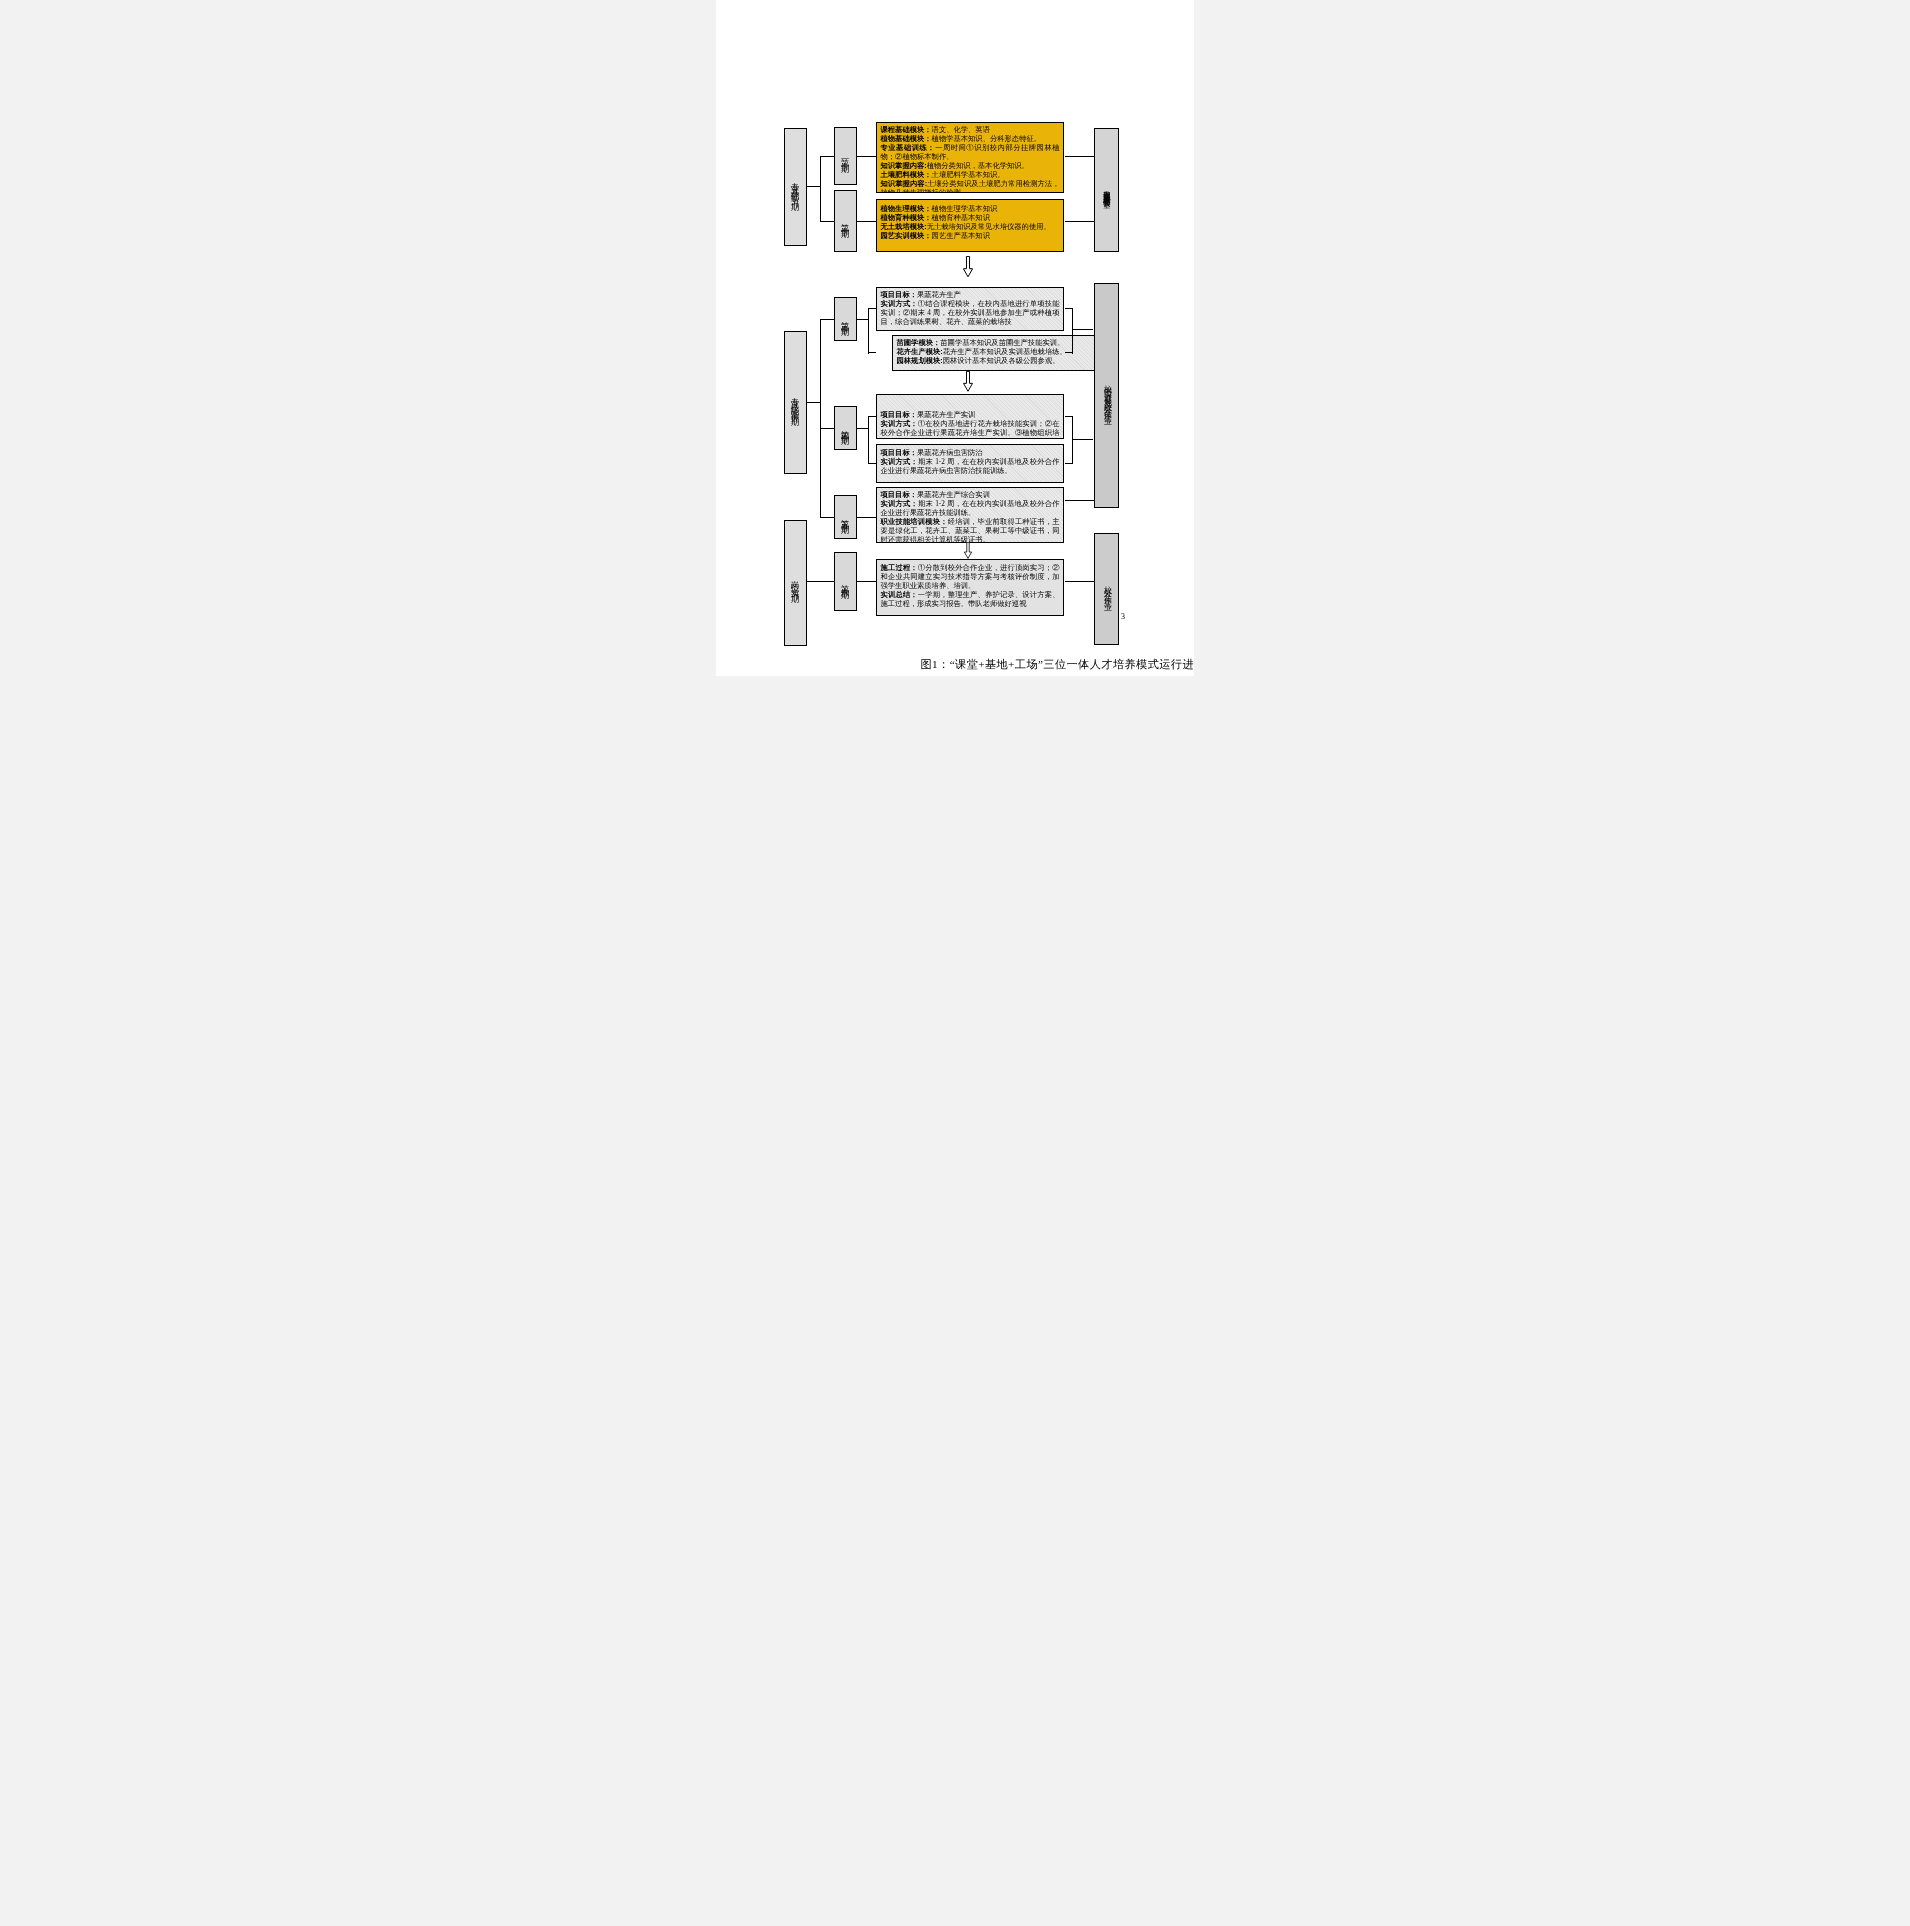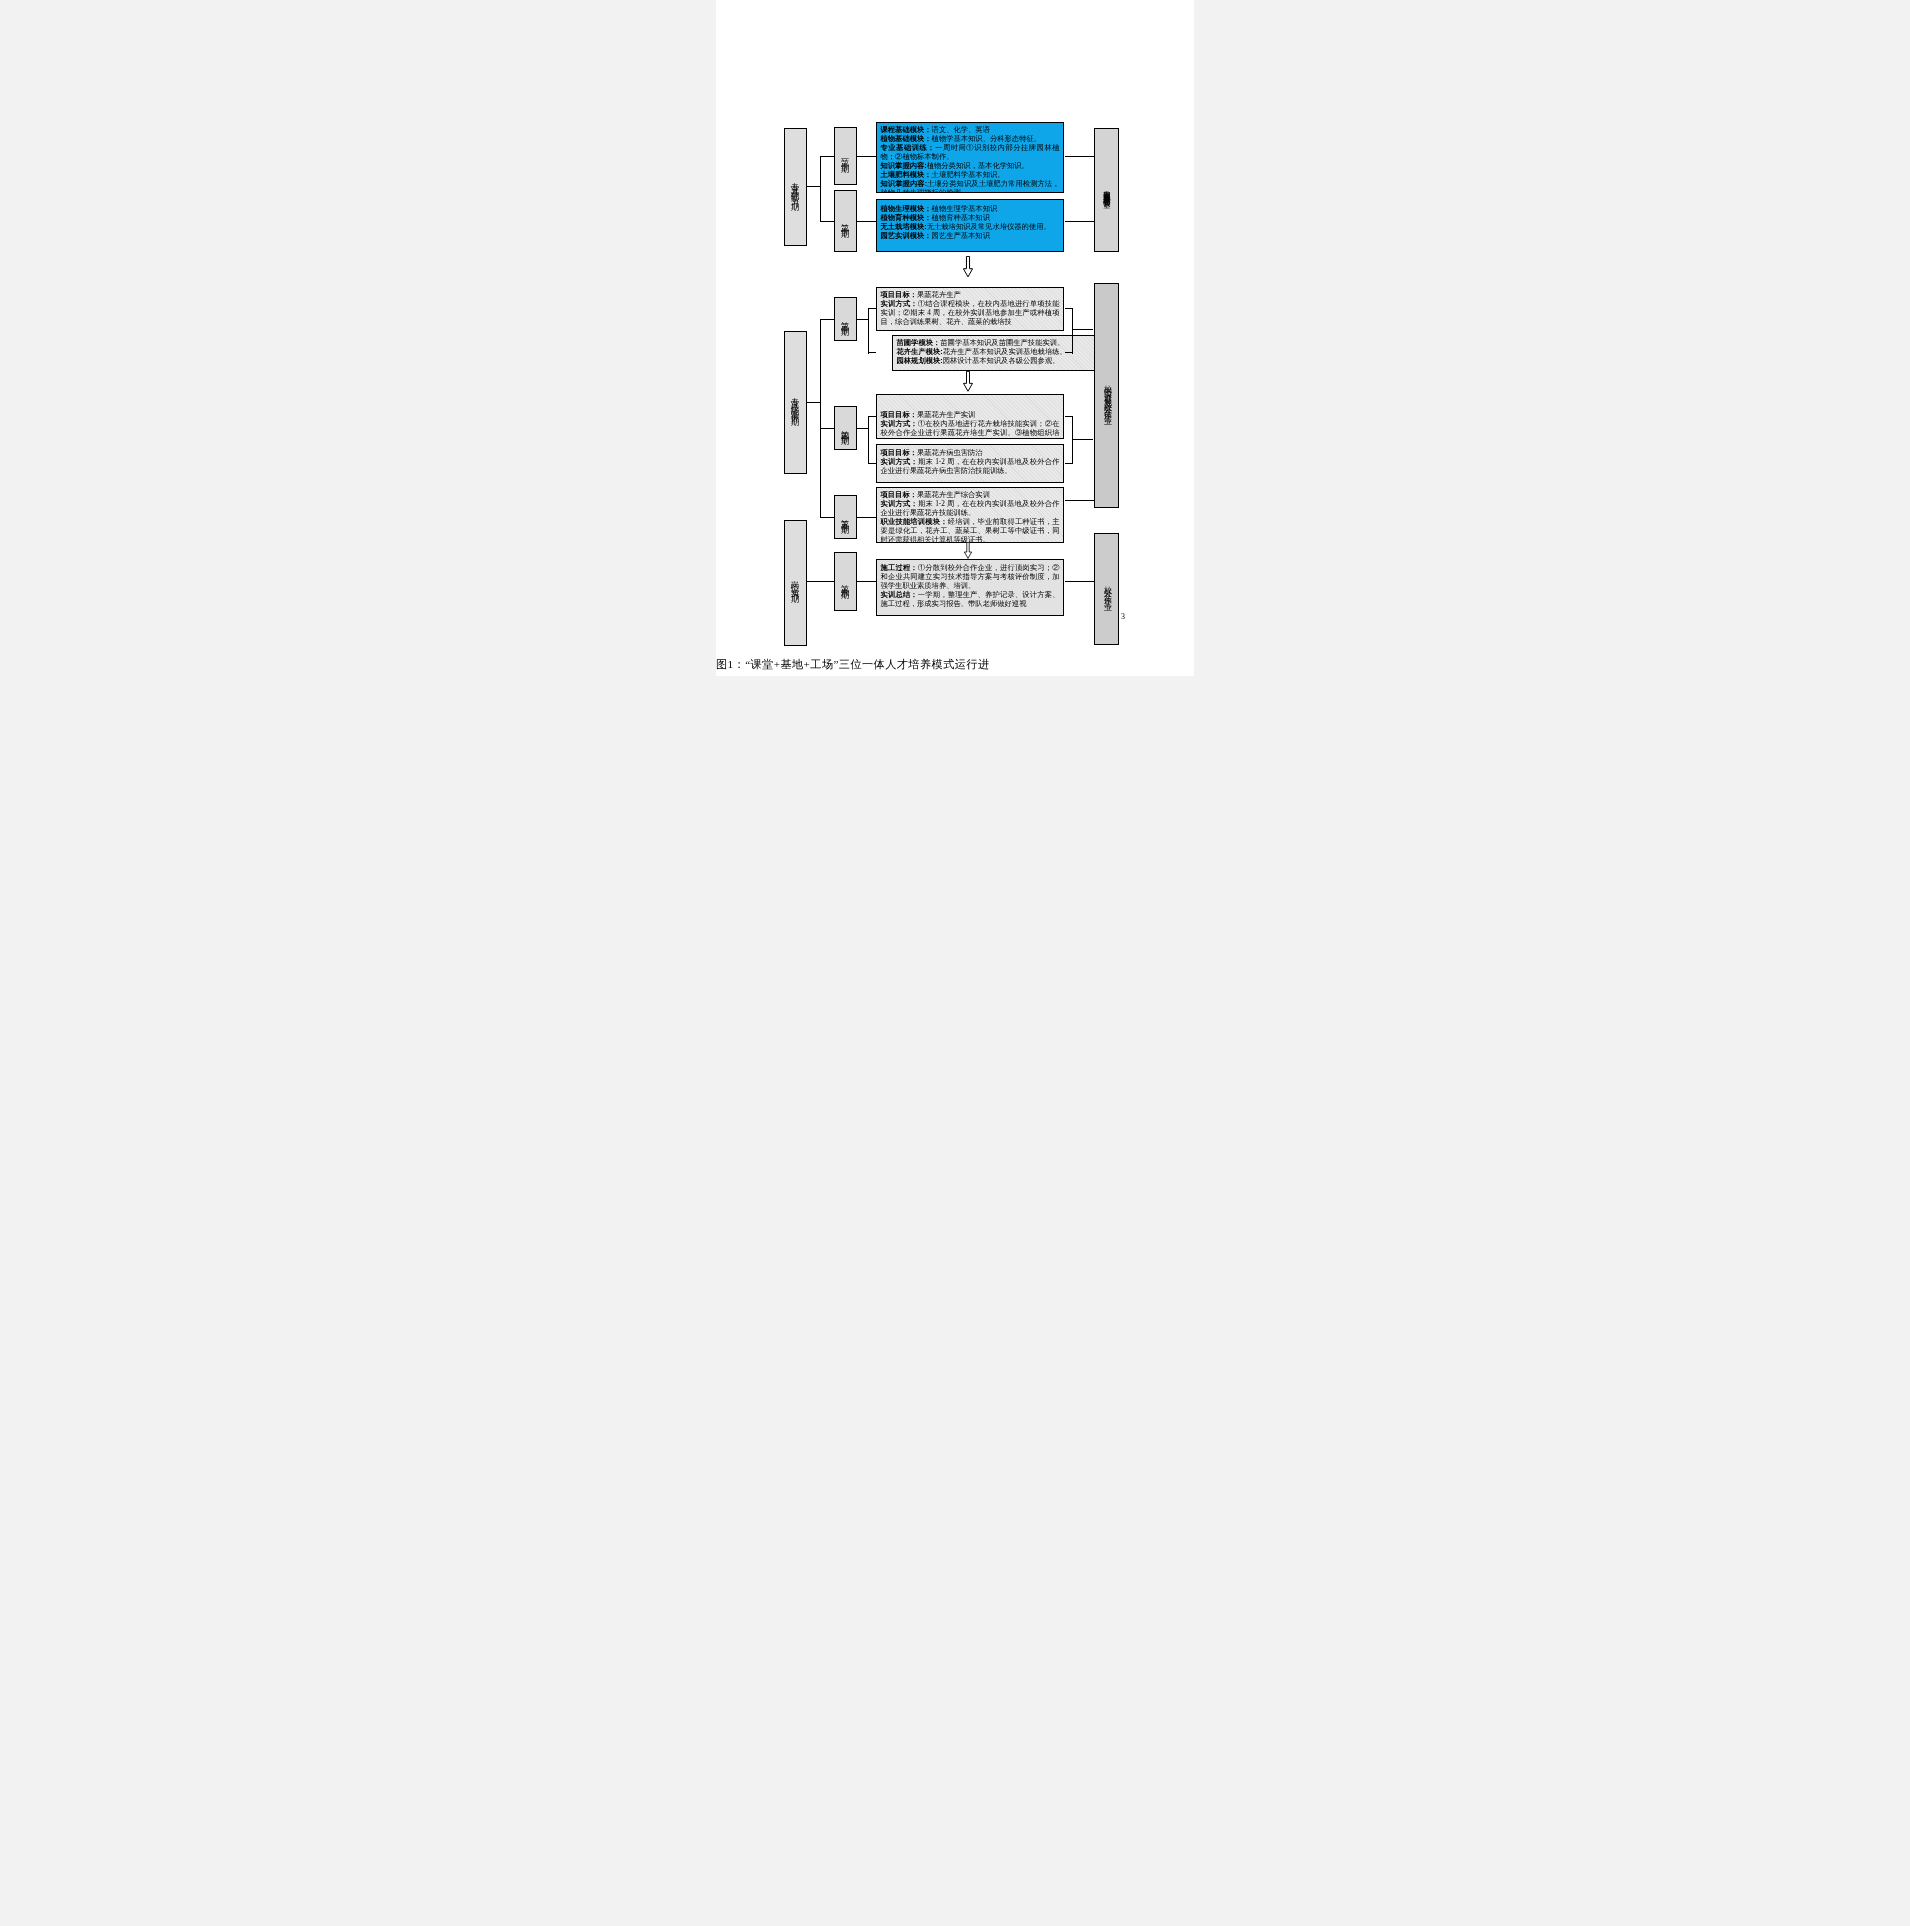--- a/index.html
+++ b/index.html
@@ -19,32 +19,32 @@
   
   .bx{position:absolute;border:1.2px solid #000;box-sizing:border-box;background:#dcdcdc;}
   .vbox{display:flex;align-items:center;justify-content:center;}
   .vtxt{writing-mode:vertical-rl;text-orientation:upright;}
   .phase{background:#dedede;font-size:8.5px;letter-spacing:3.5px;}
   .sem{background:#d9d9d9;font-size:8.5px;letter-spacing:1.9px;}
   .rcol1{background:#d4d4d4;font-size:7.3px;letter-spacing:0.8px;}
   .rcol2{background:#c9c9c9;font-size:8px;letter-spacing:2.7px;}
   .rcol3{background:#cccccc;font-size:8px;letter-spacing:3.5px;}
   
-  .cbox{padding:1.9px 3.5px 0 3.5px;font-size:7.3px;line-height:9px;overflow:hidden;background:#0ea5e9;}
+  .cbox{padding:1.9px 3.5px 0 3.5px;font-size:7.3px;line-height:9px;overflow:hidden;background:#eab308;}
   .hatch{background:#e9e9e9;
     background-image:repeating-linear-gradient(45deg,rgba(0,0,0,0.05) 0 0.8px,transparent 0.8px 2.7px);}
   .ln{text-align:justify;}
   .lbl{font-weight:bold;font-family:"Liberation Sans","DejaVu Sans",sans-serif;}
   
   .hl{position:absolute;height:1.2px;background:#000;}
   .vl{position:absolute;width:1.2px;background:#000;}
   
   .arr{position:absolute;width:10px;}
   
-  .caption{position:absolute;left:0;top:657px;width:100%;text-align:left;font-size:11.2px;letter-spacing:0.4px;}
+  .caption{position:absolute;left:0;top:657px;width:100%;text-align:right;font-size:11.2px;letter-spacing:0.4px;}
   .pagenum{position:absolute;left:405px;top:612px;font-size:8px;}
 </style>
 </head>
 <body>
 
 <div class="page">
 
 
   <div class="bx vbox phase" style="left:68px;top:128px;width:23px;height:118px;">
     <span class="vtxt">专业基础学习期</span>

